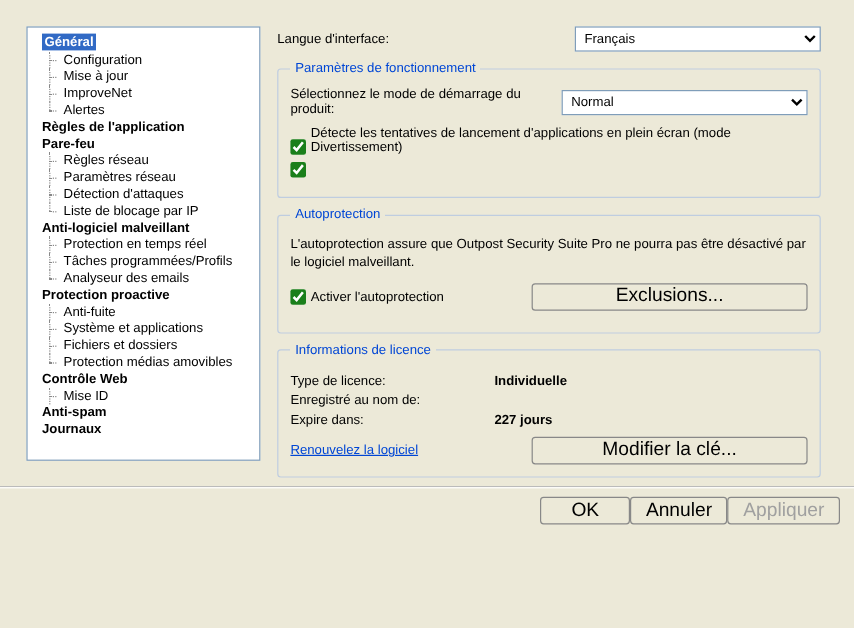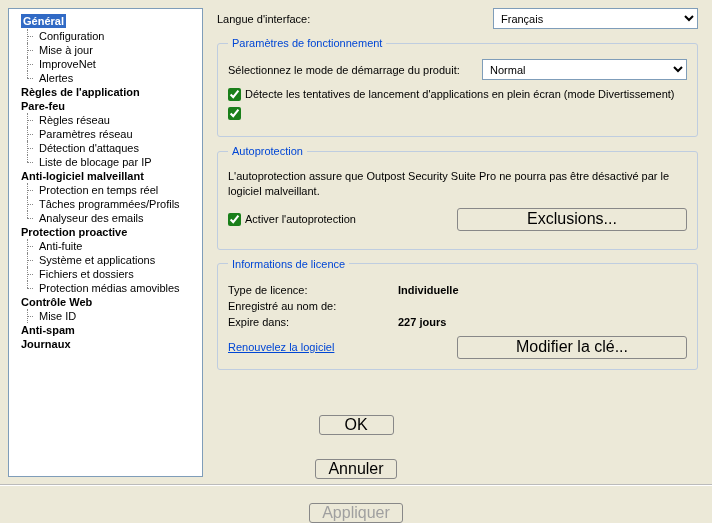--- a/index.html
+++ b/index.html
@@ -9,22 +9,22 @@
     font-family: Tahoma, Arial, sans-serif;
     font-size: 11px;
     background: #ece9d8;
     width: 712px;
     height: 523px;
     overflow: hidden;
     color: #000;
   }
   .container {
     display: flex;
-    padding: 8px;
-    height: 485px;
+    padding: 22px;
+    height: 406px;
   }
   .sidebar {
     width: 195px;
     background: #fff;
     border: 1px solid #7f9db9;
     padding: 4px 2px;
     overflow: auto;
   }
   .tree-cat {
     font-weight: bold;
@@ -93,21 +93,21 @@
     padding: 10px 10px 10px 10px;
     position: relative;
   }
   fieldset.group legend {
     color: #0046d5;
     padding: 0 4px;
     font-size: 11px;
   }
   .chk {
     display: flex;
-    align-items: flex-start;
+    align-items: flex-end;
     margin: 6px 0;
     gap: 4px;
   }
   input[type=checkbox] {
     width: 13px;
     height: 13px;
     accent-color: #1a7f1a;
     margin: 0;
   }
   .desc {
@@ -133,23 +133,22 @@
   .btn:disabled { color: #a0a0a0; cursor: default; text-align: right; }
   .btn-right-wide { width: 230px; }
   .right-align { margin-left:auto; }
   .footer {
     border-top: 1px solid #fff;
     box-shadow: 0 -1px 0 #bbb;
     height: 38px;
     display: flex;
     justify-content: flex-end;
     align-items: center;
-    gap: 24px;
+    gap: 0;
     padding: 0 12px;
-    flex-direction: column;
   }
   .sel-row select { margin-left: auto; }
   .bottom-row { display:flex; align-items:center; margin-top:8px;}
 </style>
 </head>
 <body>
 
 <div class="container">
   <div class="sidebar" id="sidebar">
       <div class="tree-cat selected-wrap"><span class="tree-cat selected">Général</span></div>

